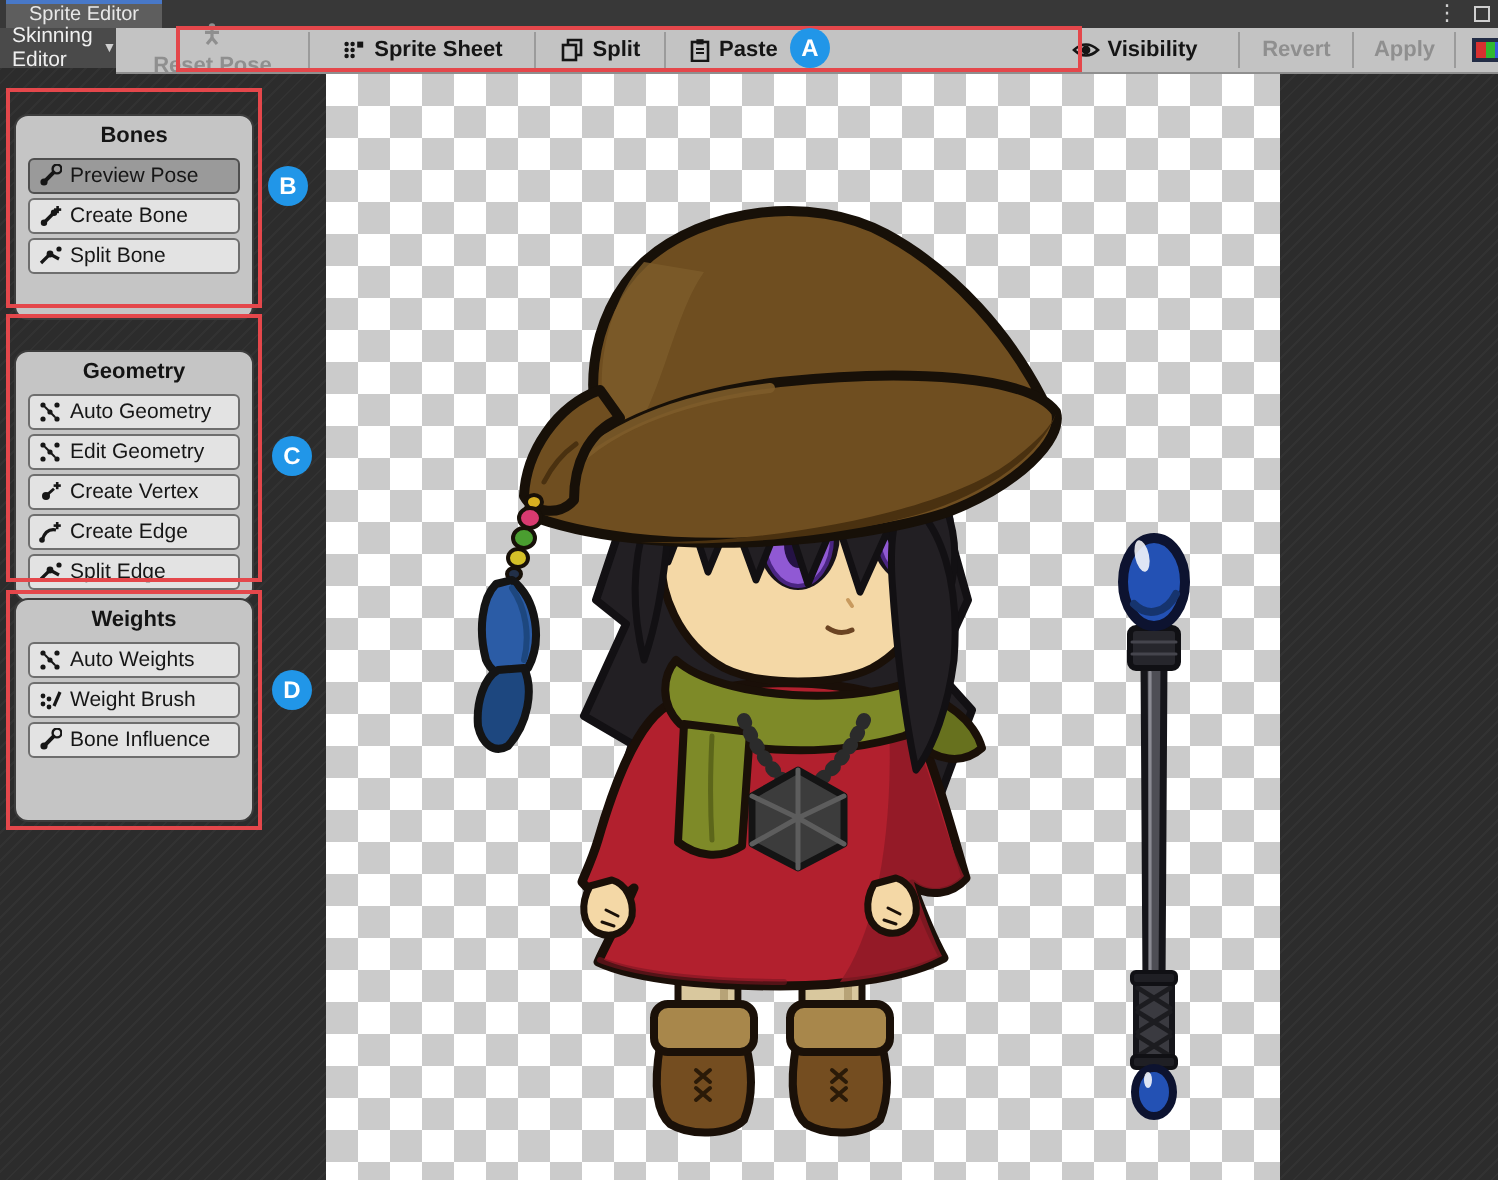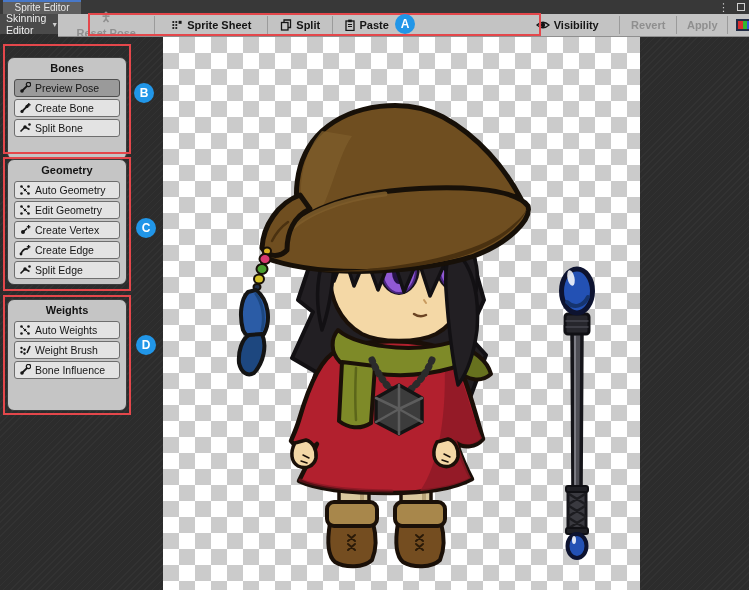--- a/index.html
+++ b/index.html
@@ -391,21 +391,21 @@
     <div class="pbtn">
       <span class="icon">
           <svg width="12" height="12">
             <use href="#i-edge-split"></use>
           </svg>
         </span>
       <span>Split Bone</span>
     </div>
   </div>
 
-  <div class="panel" style="top:159px; height:126px;">
+  <div class="panel" style="top:175px; height:126px;">
     <h3>Geometry</h3>
     <div class="pbtn">
       <span class="icon">
           <svg width="12" height="12">
             <use href="#i-dots-auto"></use>
           </svg>
         </span>
       <span>Auto Geometry</span>
     </div>
     <div class="pbtn">

